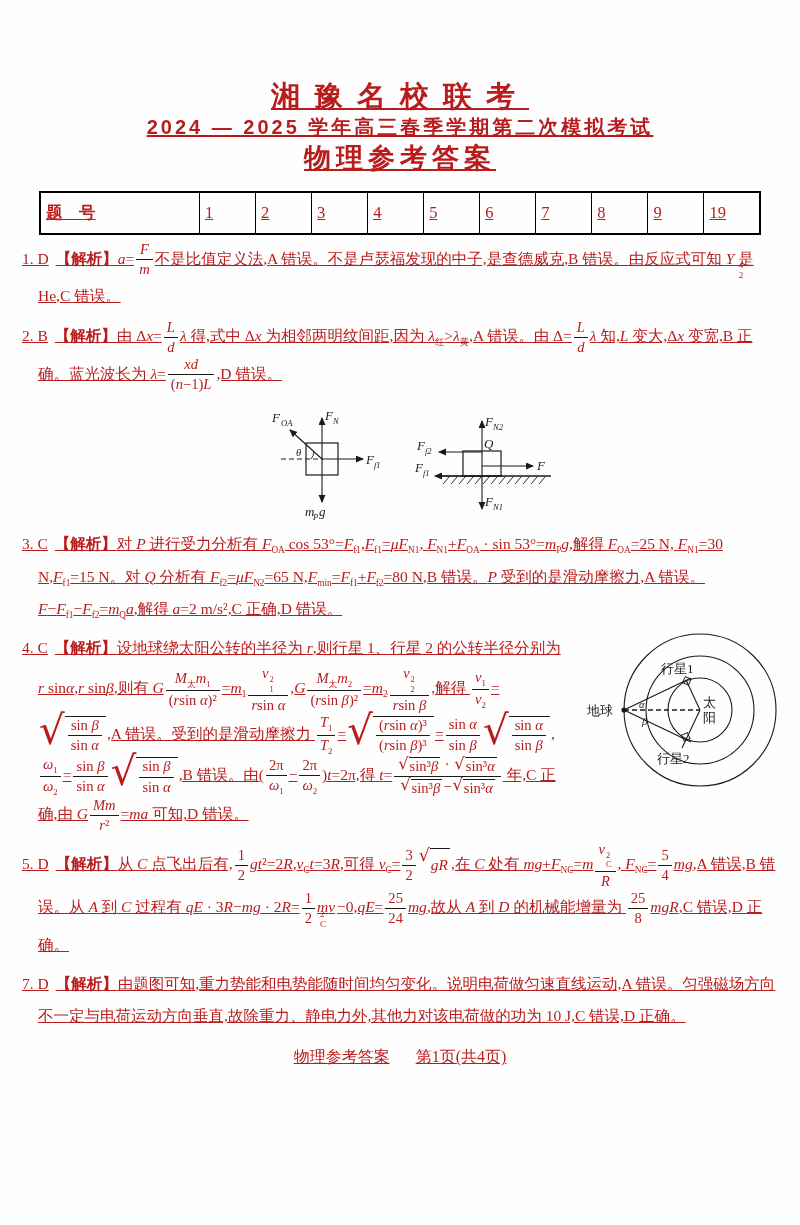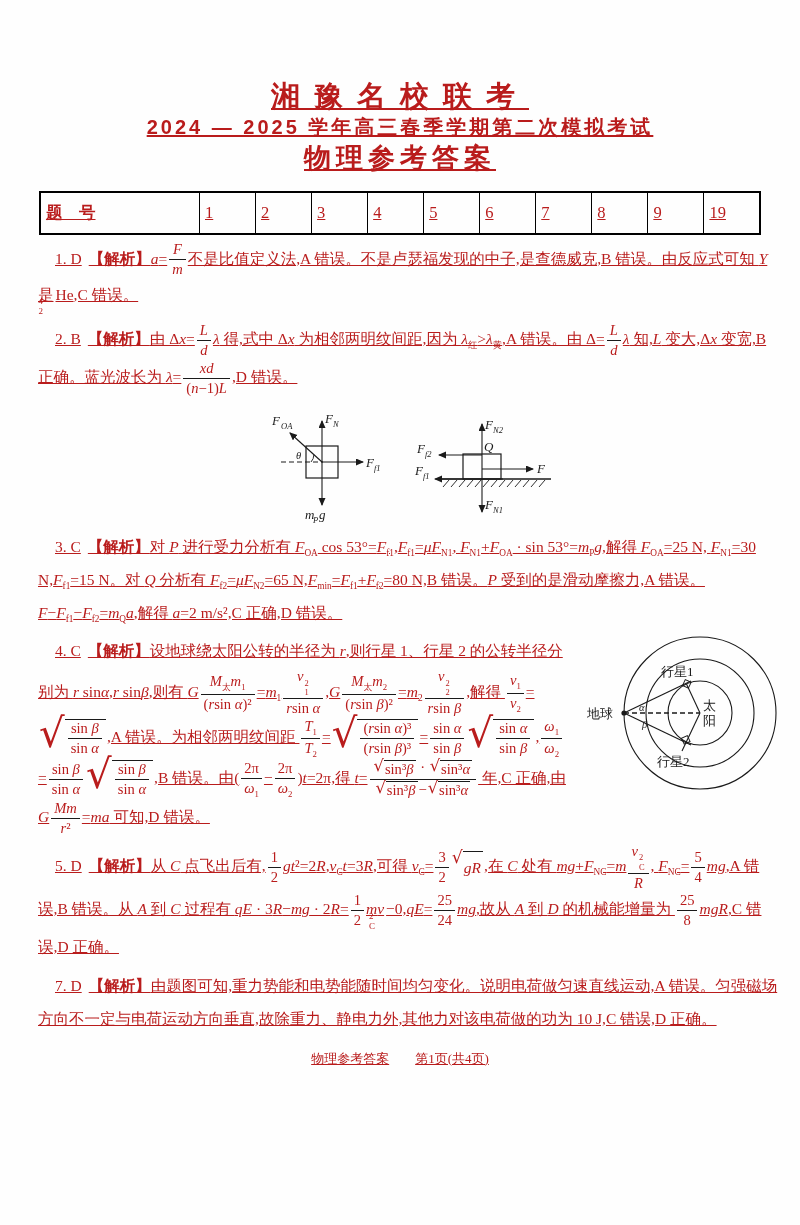--- a/index.html
+++ b/index.html
@@ -9,39 +9,39 @@
   .hd{text-align:center;font-family:"Liberation Sans","DejaVu Sans",sans-serif;font-weight:bold;}
   .hd1{font-size:29px;letter-spacing:14px;line-height:1.25;}
   .hd2{font-size:20px;letter-spacing:3px;line-height:1.32;}
   .hd3{font-size:27px;letter-spacing:5px;line-height:1.32;}
   table.ans{width:722px;margin:15px auto 0;border-collapse:collapse;border:2.5px solid #000;table-layout:fixed;}
   table.ans td{border:1.2px solid #000;height:30px;text-align:left;font-size:16.5px;padding:5px;}
   table.ans td.lbl{width:148px;font-family:"Liberation Sans","DejaVu Sans",sans-serif;font-weight:bold;}
   .sect{margin:17px 0 0 0;font-size:15.5px;font-weight:bold;
         font-family:"Liberation Sans","DejaVu Sans",sans-serif;}
   .q{margin:6px 0 0 2px;font-size:15.5px;line-height:2.12;padding-left:16px;text-indent:-16px;}
-  .q .qnum{margin-right:7px;margin-left:33px;}
+  .q .qnum{margin-right:7px;}
   .q .tag{font-family:"Liberation Sans","DejaVu Sans",sans-serif;font-weight:bold;margin-top:20px;}
   .q i{font-style:italic;}
   .q sub{font-size:0.6em;}
   .fr{display:inline-block;vertical-align:middle;text-align:center;font-size:0.94em;line-height:1.18;margin:0 2px;text-indent:0;}
   .fr .n{display:block;border-bottom:1px solid #1a1a1a;padding:0 3px 1px;}
   .fr .d{display:block;padding:1px 3px 0;}
   .sq{display:inline-flex;align-items:flex-start;vertical-align:middle;margin:0 1px;text-indent:0;}
   .sq::before{content:"√";font-family:"DejaVu Sans",sans-serif;line-height:1;font-size:1.12em;margin-top:-0.08em;}
   .sq .sqc{border-top:1.2px solid #1a1a1a;padding:0 2px 0 1px;}
   .sq.tall::before{font-size:2.6em;margin-top:-0.13em;}
   .ss{display:inline-flex;flex-direction:column;font-size:0.58em;line-height:1.12;vertical-align:-0.5em;text-align:left;margin:0 1px;}
   .figrow{margin:10px 0 2px 233px;display:flex;gap:10px;align-items:center;}
   .orbit{float:right;margin:-4px 0 6px 8px;}
   .svgV{font-family:"Liberation Serif","DejaVu Serif",serif;font-style:italic;font-size:13px;fill:#1a1a1a;}
   .svgS{font-family:"Liberation Serif","DejaVu Serif",serif;font-style:italic;font-size:8.5px;fill:#1a1a1a;}
   .svgC{font-family:"Liberation Serif","DejaVu Serif",serif;font-size:13px;fill:#1a1a1a;}
   .svgA{font-family:"Liberation Serif","DejaVu Serif",serif;font-style:italic;font-size:10.5px;fill:#1a1a1a;}
-  .footer{margin-top:14px;text-align:center;font-size:13px;}
+  .footer{margin-top:14px;text-align:center;font-size:16px;}
   .footer .gap{margin-left:26px;}
 </style>
 </head>
 <body>
 
 <div class="page">
 
   <div class="hd hd1">湘豫名校联考</div>
   <div class="hd hd2">2024 — 2025 学年高三春季学期第二次模拟考试</div>
   <div class="hd hd3">物理参考答案</div>
@@ -167,21 +167,21 @@
       <text x="82" y="135" class="svgC">行星2</text>
     </svg>
     <span class="qnum">4. C</span><b class="tag">【解析】</b><span class="qbody"><span>设地球绕太阳公转的半径为 </span><i class="mv">r</i><span>,则行星 1、行星 2 的公转半径分别为 </span><i class="mv">r</i><span> sin</span><i class="mv">α</i><span>,</span><i class="mv">r</i><span> sin</span><i class="mv">β</i><span>,则有 </span><i class="mv">G</i><span class="fr"><span class="n"><span class="ms"><i class="mv">M</i><sub>太</sub></span><span class="ms"><i class="mv">m</i><sub>1</sub></span></span><span class="d"><span>(</span><i class="mv">r</i><span>sin </span><i class="mv">α</i><span>)²</span></span></span><span>=</span><span class="ms"><i class="mv">m</i><sub>1</sub></span><span class="fr"><span class="n"><span class="ms"><i class="mv">v</i><span class="ss">
                 <span>2</span>
                 <span>1</span>
               </span></span></span><span class="d"><i class="mv">r</i><span>sin </span><i class="mv">α</i></span></span><span>,</span><i class="mv">G</i><span class="fr"><span class="n"><span class="ms"><i class="mv">M</i><sub>太</sub></span><span class="ms"><i class="mv">m</i><sub>2</sub></span></span><span class="d"><span>(</span><i class="mv">r</i><span>sin </span><i class="mv">β</i><span>)²</span></span></span><span>=</span><span class="ms"><i class="mv">m</i><sub>2</sub></span><span class="fr"><span class="n"><span class="ms"><i class="mv">v</i><span class="ss">
                 <span>2</span>
                 <span>2</span>
               </span></span></span><span class="d"><i class="mv">r</i><span>sin </span><i class="mv">β</i></span></span><span>,解得 </span><span class="fr"><span class="n"><span class="ms"><i class="mv">v</i><sub>1</sub></span></span><span class="d"><span class="ms"><i class="mv">v</i><sub>2</sub></span></span></span><span>=</span><span class="sq tall">
           <span class="sqc"><span class="fr"><span class="n"><span>sin </span><i class="mv">β</i></span><span class="d"><span>sin </span><i class="mv">α</i></span></span></span>
-        </span><span>,A 错误。为相邻两明纹间距 </span><span class="fr"><span class="n"><span class="ms"><i class="mv">T</i><sub>1</sub></span></span><span class="d"><span class="ms"><i class="mv">T</i><sub>2</sub></span></span></span><span>=</span><span class="sq tall">
+        </span><span>,A 错误。受到的是滑动摩擦力 </span><span class="fr"><span class="n"><span class="ms"><i class="mv">T</i><sub>1</sub></span></span><span class="d"><span class="ms"><i class="mv">T</i><sub>2</sub></span></span></span><span>=</span><span class="sq tall">
           <span class="sqc"><span class="fr"><span class="n"><span>(</span><i class="mv">r</i><span>sin </span><i class="mv">α</i><span>)³</span></span><span class="d"><span>(</span><i class="mv">r</i><span>sin </span><i class="mv">β</i><span>)³</span></span></span></span>
         </span><span>=</span><span class="fr"><span class="n"><span>sin </span><i class="mv">α</i></span><span class="d"><span>sin </span><i class="mv">β</i></span></span><span class="sq tall">
           <span class="sqc"><span class="fr"><span class="n"><span>sin </span><i class="mv">α</i></span><span class="d"><span>sin </span><i class="mv">β</i></span></span></span>
         </span><span>,</span><span class="fr"><span class="n"><span class="ms"><i class="mv">ω</i><sub>1</sub></span></span><span class="d"><span class="ms"><i class="mv">ω</i><sub>2</sub></span></span></span><span>=</span><span class="fr"><span class="n"><span>sin </span><i class="mv">β</i></span><span class="d"><span>sin </span><i class="mv">α</i></span></span><span class="sq tall">
           <span class="sqc"><span class="fr"><span class="n"><span>sin </span><i class="mv">β</i></span><span class="d"><span>sin </span><i class="mv">α</i></span></span></span>
         </span><span>,B 错误。由</span><span>(</span><span class="fr"><span class="n"><span>2π</span></span><span class="d"><span class="ms"><i class="mv">ω</i><sub>1</sub></span></span></span><span>−</span><span class="fr"><span class="n"><span>2π</span></span><span class="d"><span class="ms"><i class="mv">ω</i><sub>2</sub></span></span></span><span>)</span><i class="mv">t</i><span>=2π,得 </span><i class="mv">t</i><span>=</span><span class="fr"><span class="n"><span class="sq">
               <span class="sqc"><span>sin³</span><i class="mv">β</i></span>
             </span><span> · </span><span class="sq">
               <span class="sqc"><span>sin³</span><i class="mv">α</i></span>
             </span></span><span class="d"><span class="sq">

